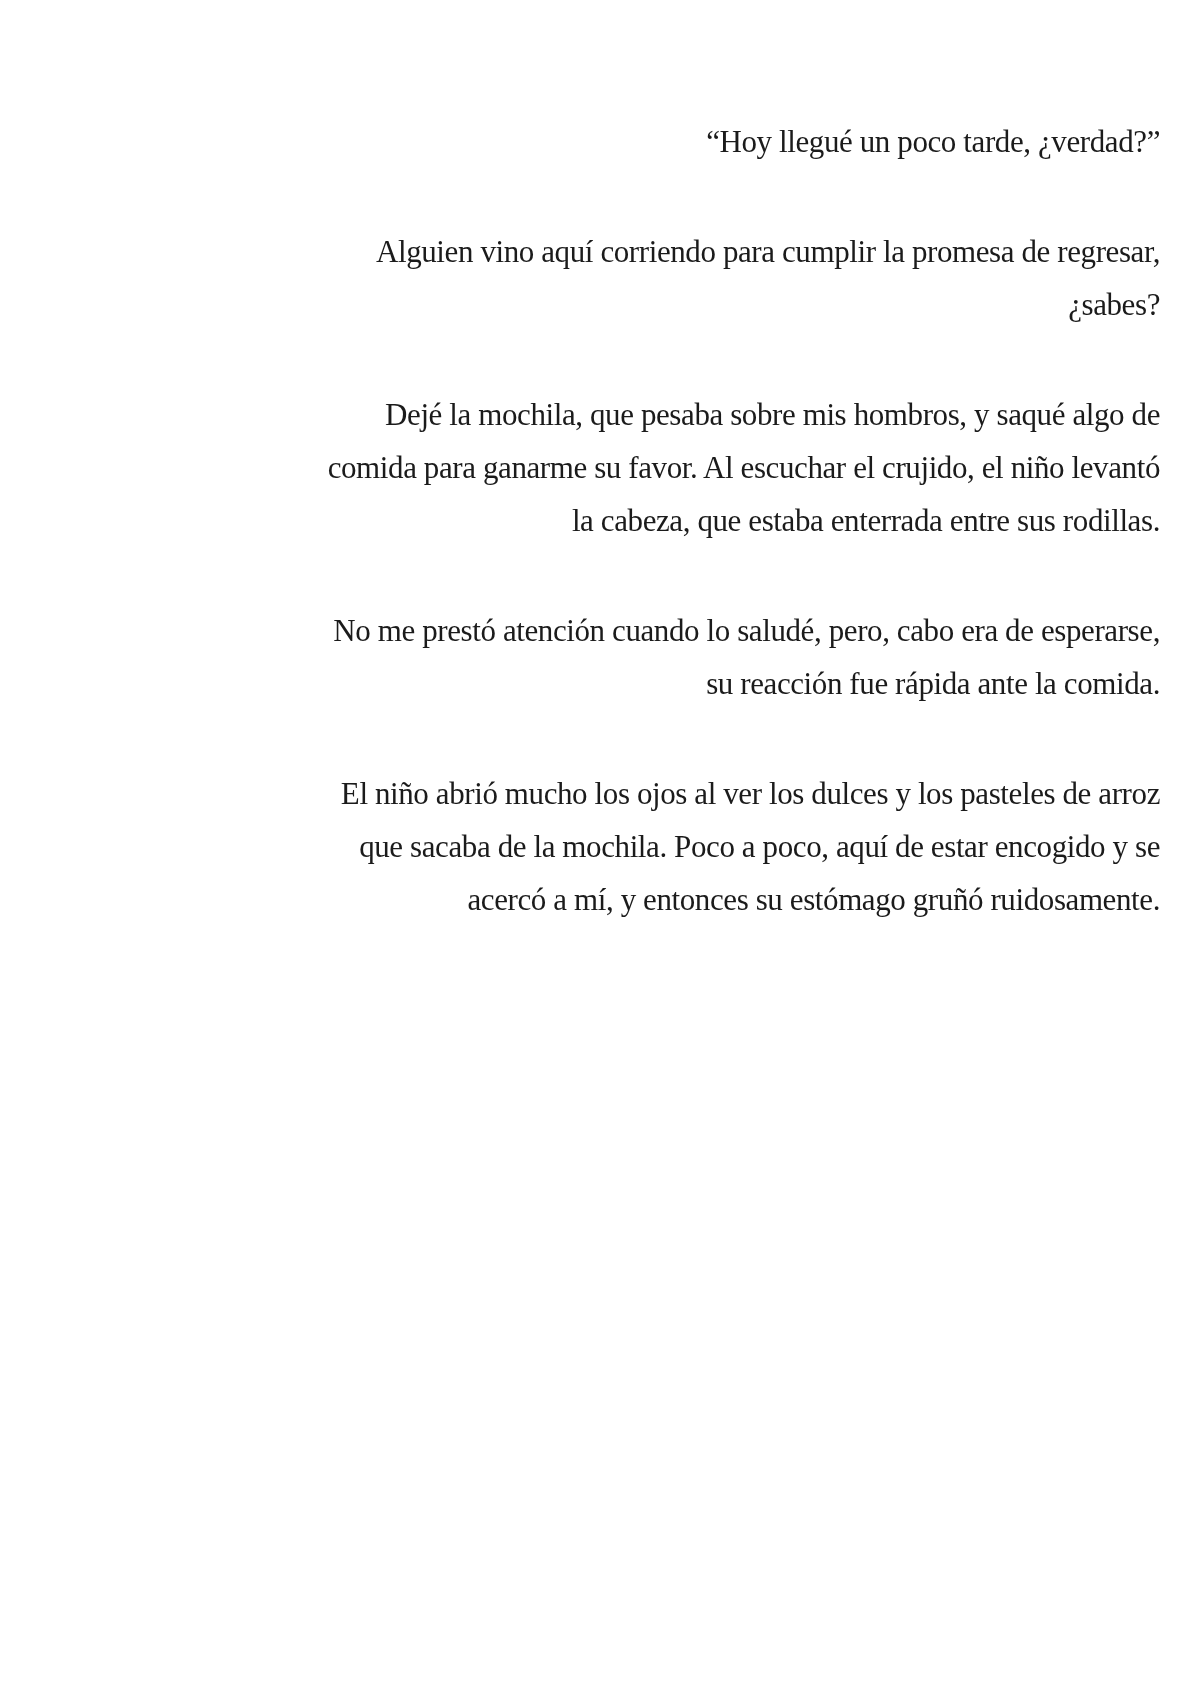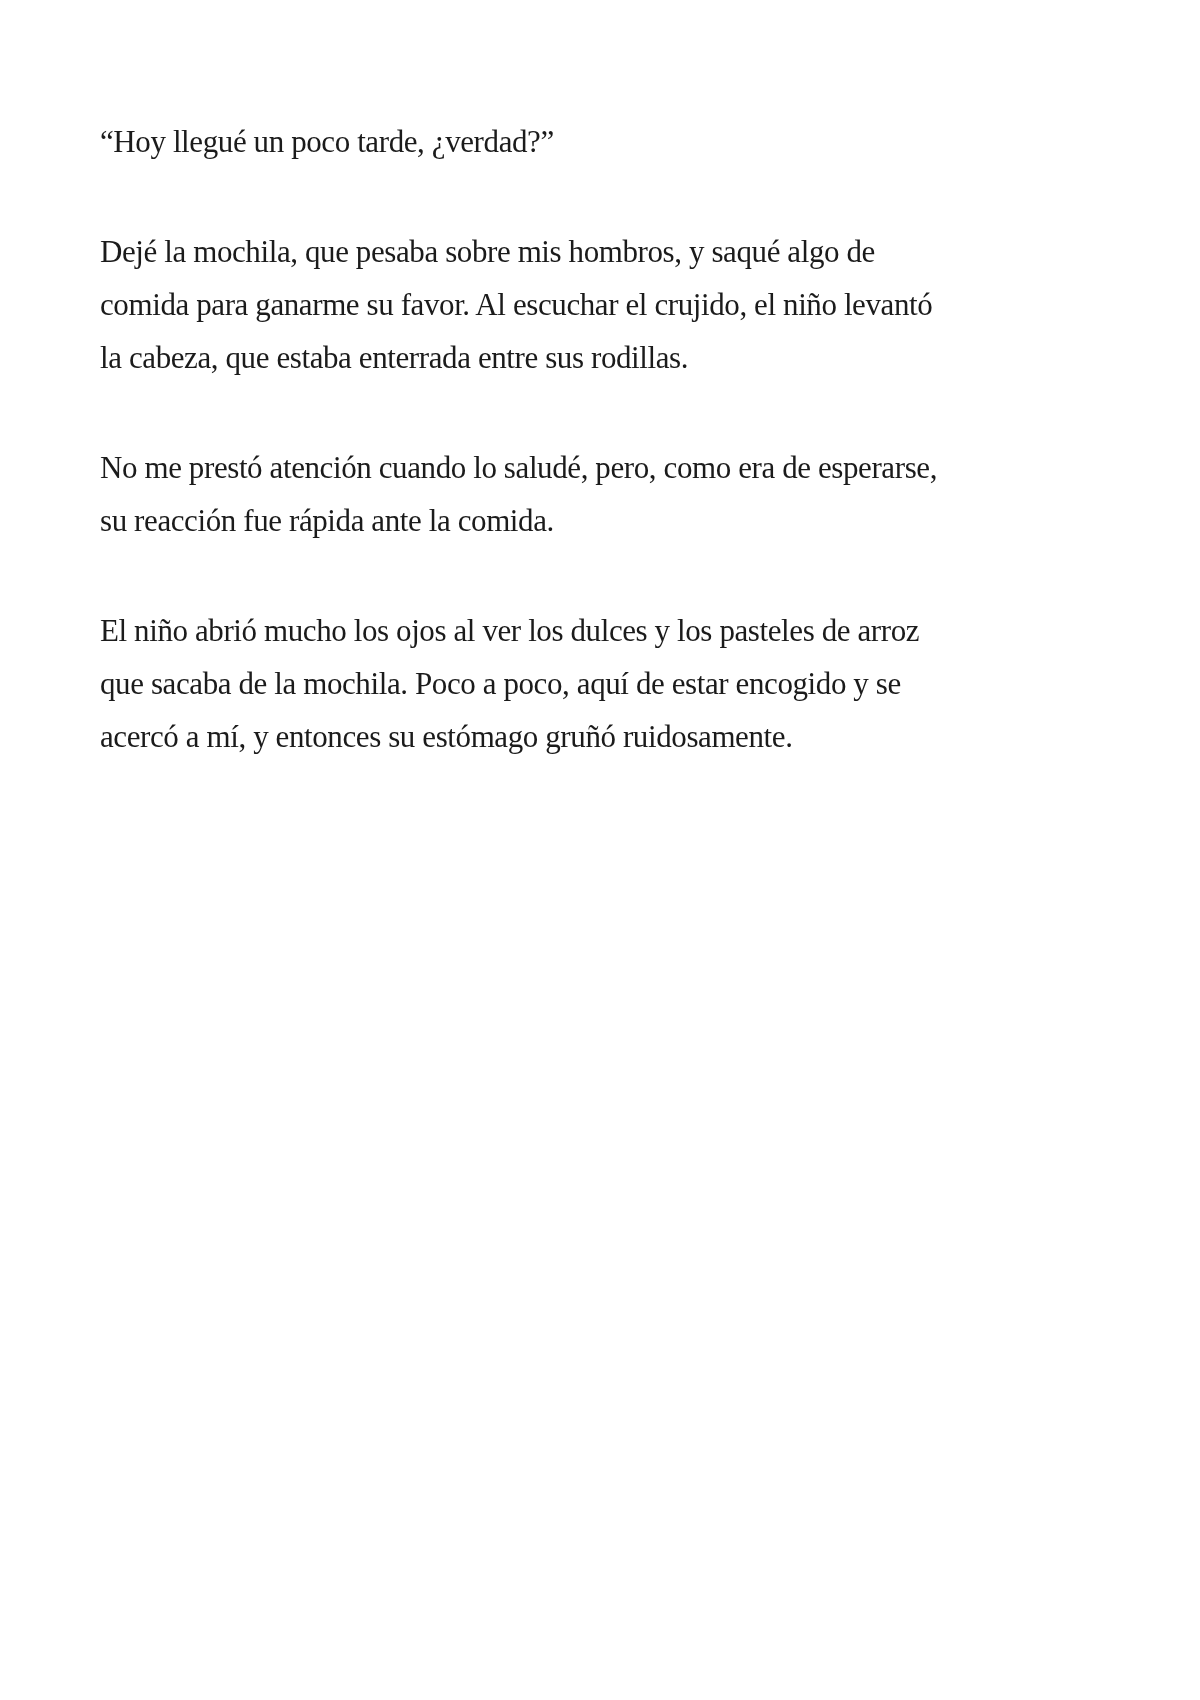--- a/index.html
+++ b/index.html
@@ -21,28 +21,31 @@
   }
   .para {
     font-family: "Liberation Serif", "DejaVu Serif", serif;
     font-size: 31px;
     line-height: 53px;
     letter-spacing: -0.4px;
     color: #1b1b1b;
     margin: 0 0 57px 0;
     white-space: pre;
     font-weight: 400;
+    text-align: right;
   }
 </style>
 </head>
 <body>
 
 <div class="reader-page">
   <p class="para">“Hoy llegué un poco tarde, ¿verdad?”</p>
+  <p class="para">Alguien vino aquí corriendo para cumplir la promesa de regresar,
+¿sabes?</p>
   <p class="para">Dejé la mochila, que pesaba sobre mis hombros, y saqué algo de
 comida para ganarme su favor. Al escuchar el crujido, el niño levantó
 la cabeza, que estaba enterrada entre sus rodillas.</p>
-  <p class="para">No me prestó atención cuando lo saludé, pero, como era de esperarse,
+  <p class="para">No me prestó atención cuando lo saludé, pero, cabo era de esperarse,
 su reacción fue rápida ante la comida.</p>
   <p class="para">El niño abrió mucho los ojos al ver los dulces y los pasteles de arroz
 que sacaba de la mochila. Poco a poco, aquí de estar encogido y se
 acercó a mí, y entonces su estómago gruñó ruidosamente.</p>
 </div>
 
 </body></html>

